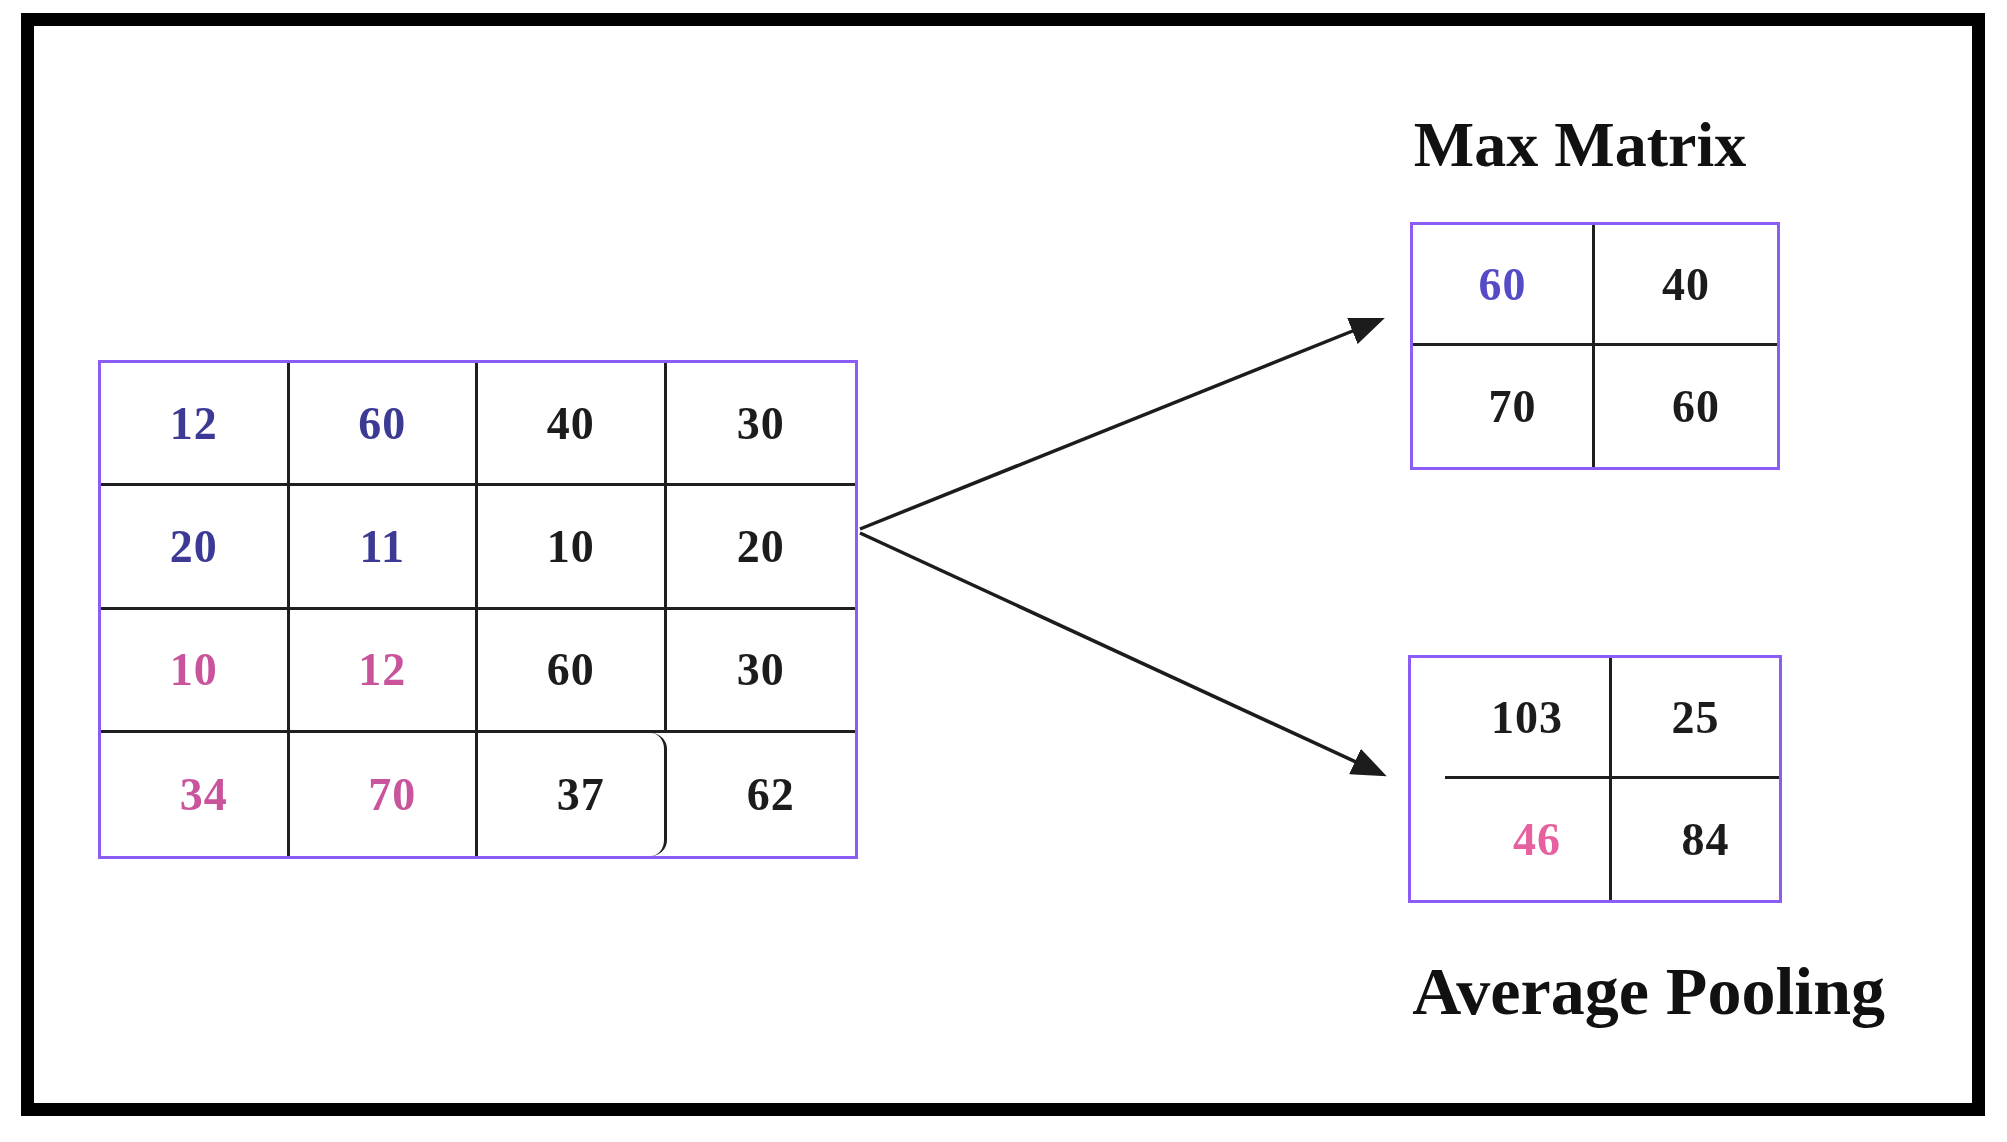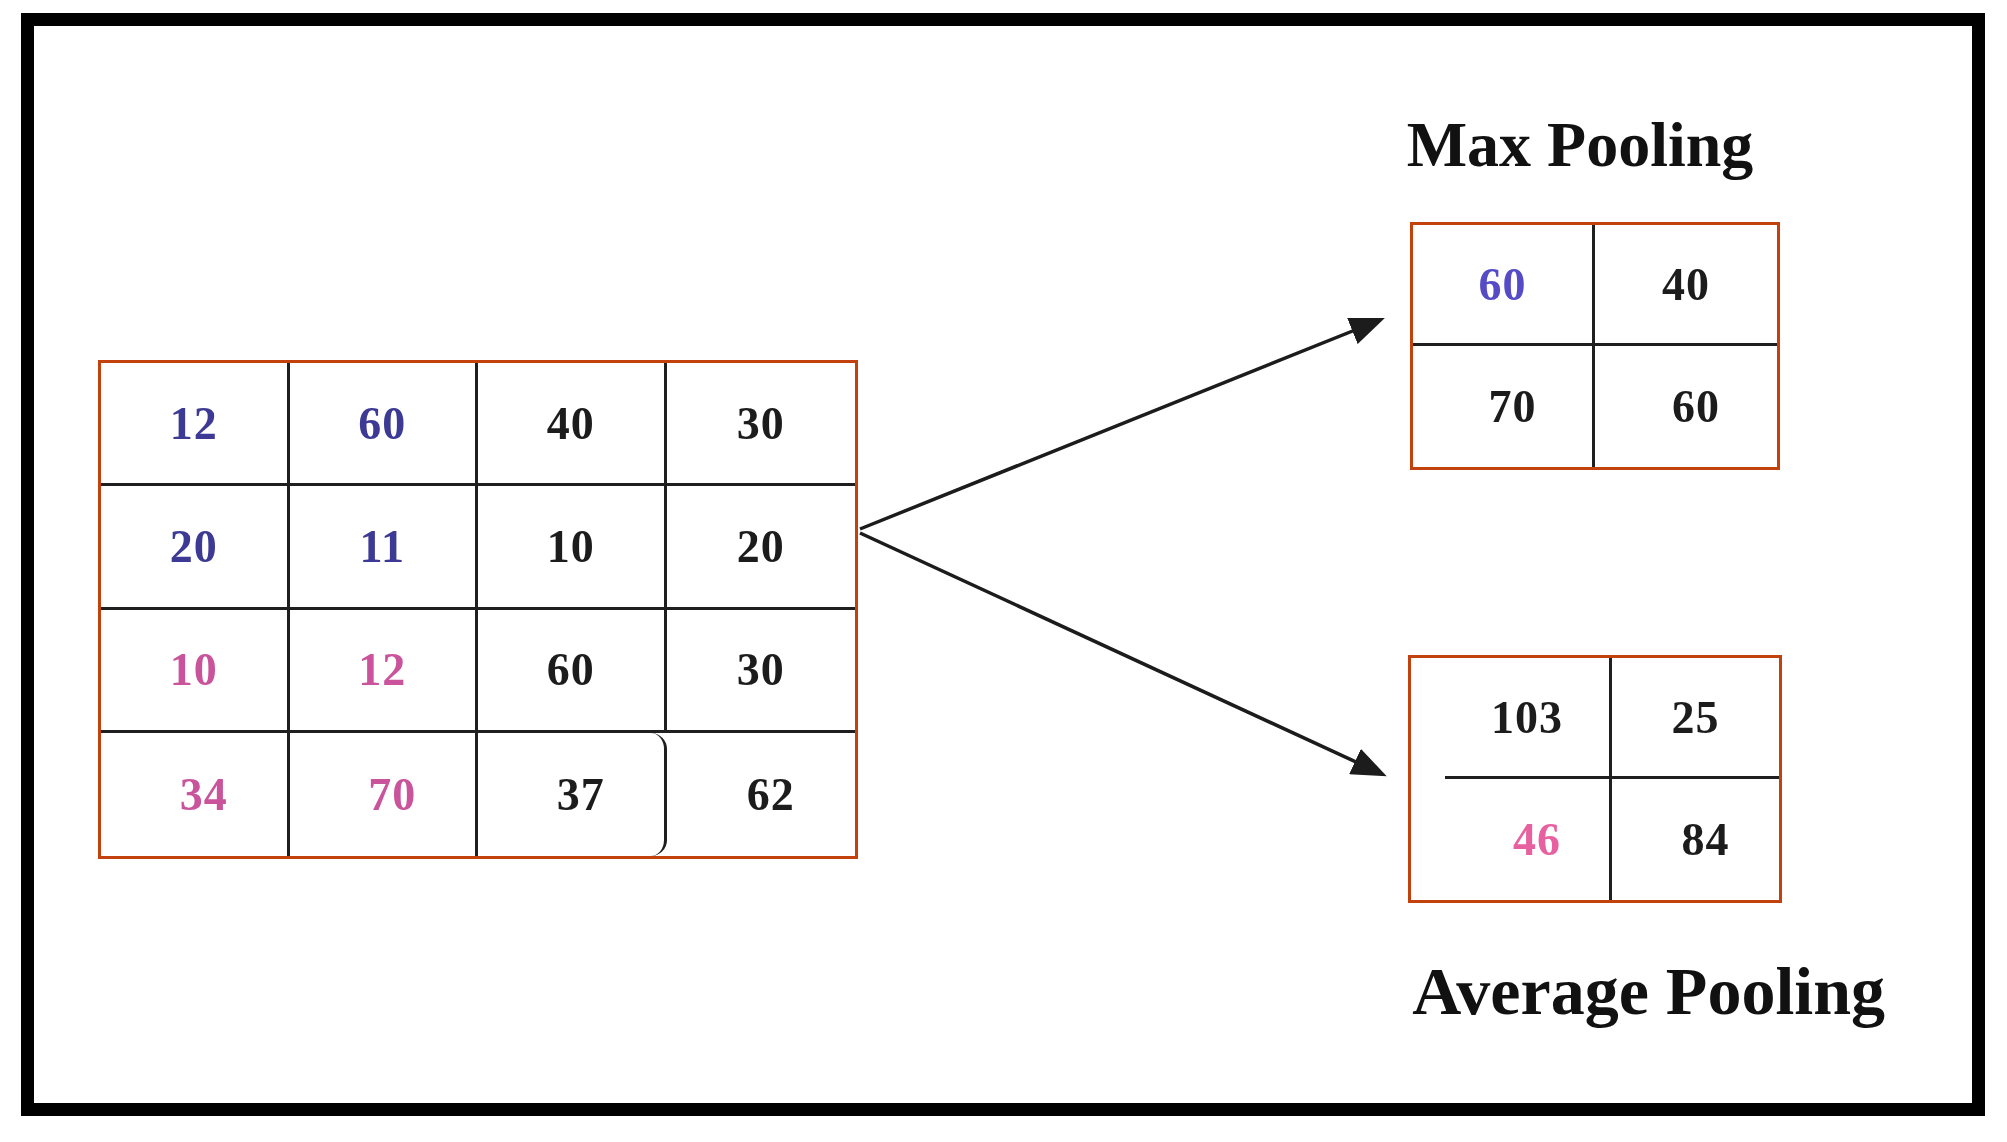--- a/index.html
+++ b/index.html
@@ -14,21 +14,21 @@
     position:absolute;
     left:21px;top:13px;
     width:1938px;height:1077px;
     border:13px solid #000000;
     background:transparent;
   }
   .grid-table{
     position:absolute;
     display:grid;
     background:#ffffff;
-    border:3px solid #c2410c;
+    border:3px solid #8b5cf6;
     box-sizing:border-box;
   }
   #input-matrix{
     left:98px;top:360px;
     width:760px;height:499px;
     grid-template-columns:repeat(4,1fr);
     grid-template-rows:repeat(4,1fr);
   }
   #max-table{
     left:1410px;top:222px;
@@ -111,21 +111,21 @@
     <div class="cell" style="color: rgb(28, 28, 28);">60</div>
     <div class="cell col-last" style="color: rgb(28, 28, 28);">30</div>
 
     <div class="cell row-last" style="color: rgb(201, 84, 156);">34</div>
     <div class="cell row-last" style="color: rgb(201, 84, 156);">70</div>
     <div class="cell row-last" style="color: rgb(28, 28, 28); border-radius: 16px;">37</div>
     <div class="cell row-last col-last" style="color: rgb(28, 28, 28);">62</div>
   </div>
 
 
-  <div id="max-pooling-title" class="diagram-label">Max Pooling</div>
+  <div id="max-pooling-title" class="diagram-label">Max Matrix</div>
 
   <div id="max-table" class="grid-table">
     <div class="cell" style="color: rgb(85, 75, 198);">60</div>
     <div class="cell col-last" style="color: rgb(28, 28, 28);">40</div>
     <div class="cell row-last" style="color: rgb(28, 28, 28);">70</div>
     <div class="cell row-last col-last" style="color: rgb(28, 28, 28);">60</div>
   </div>
 
   <div id="avg-table" class="grid-table">
     <div class="cell" style="color: rgb(28, 28, 28);">103</div>

